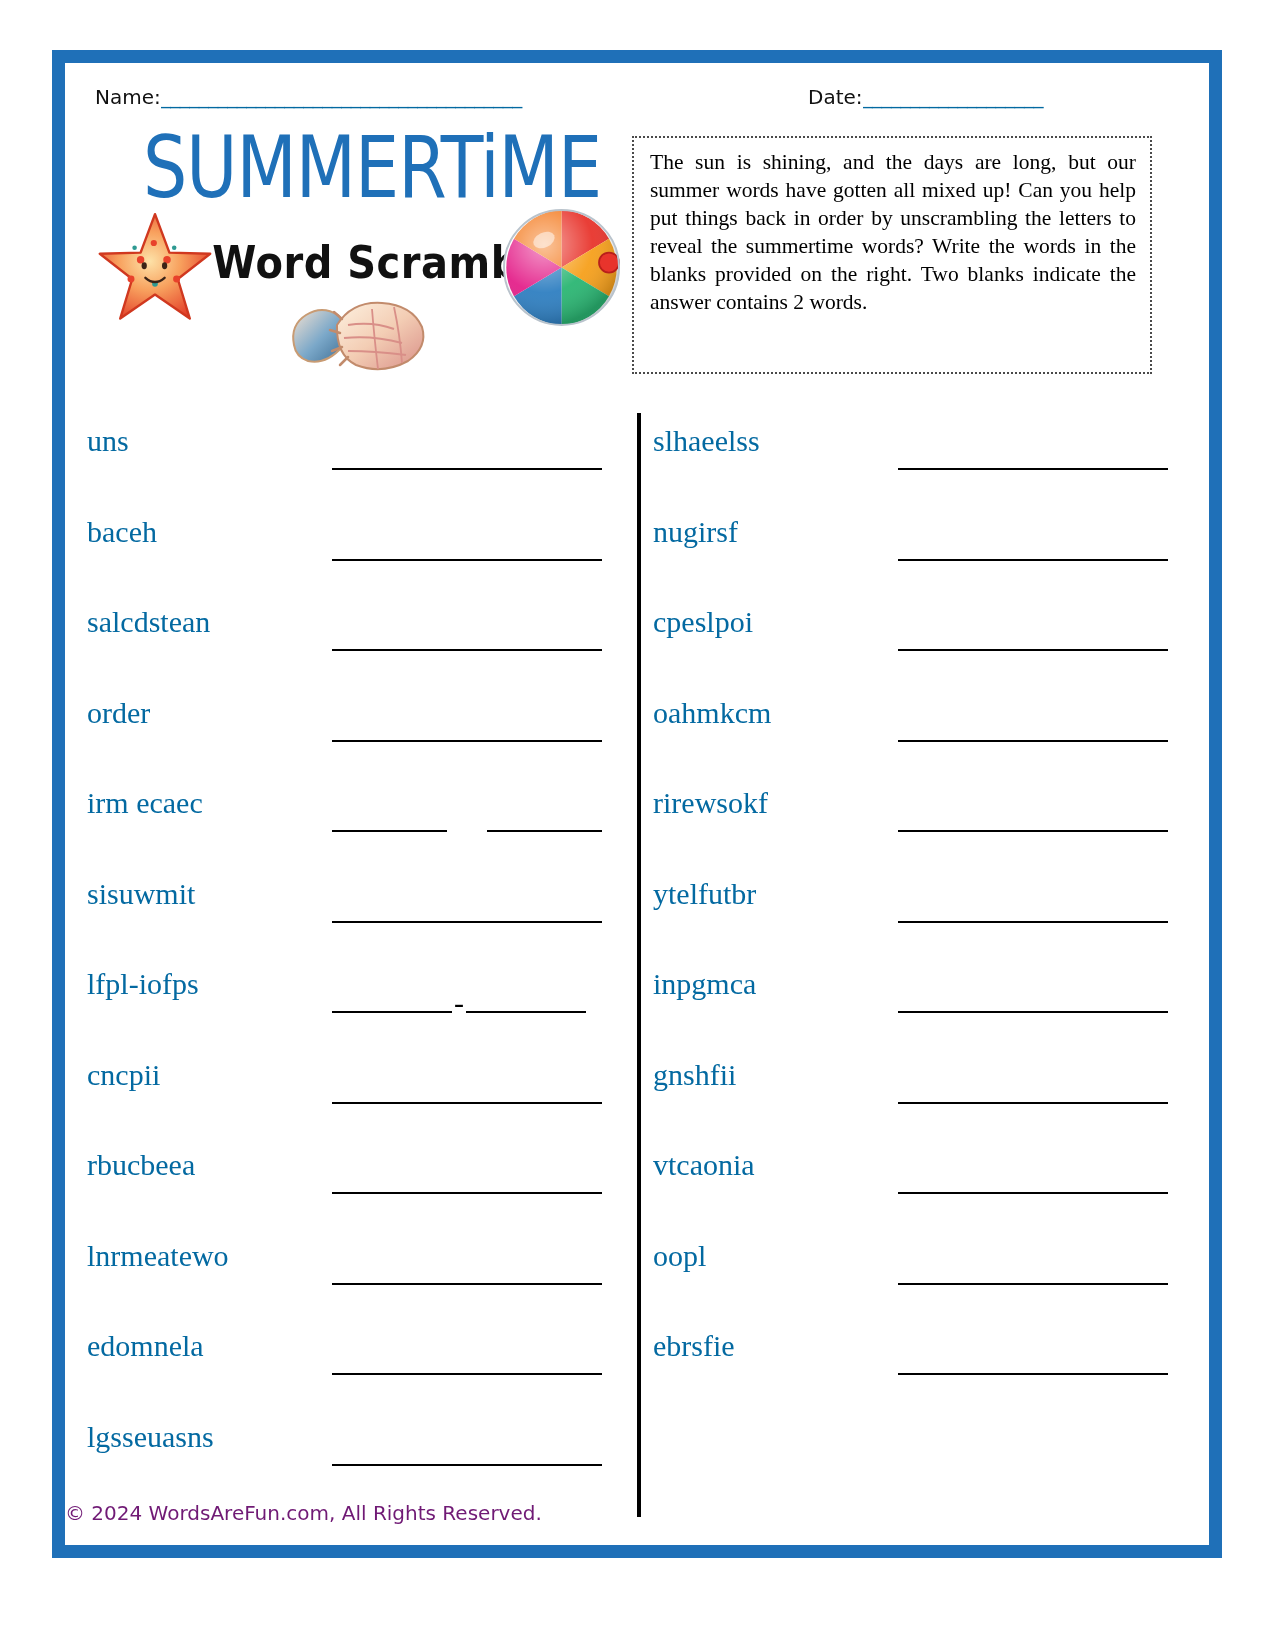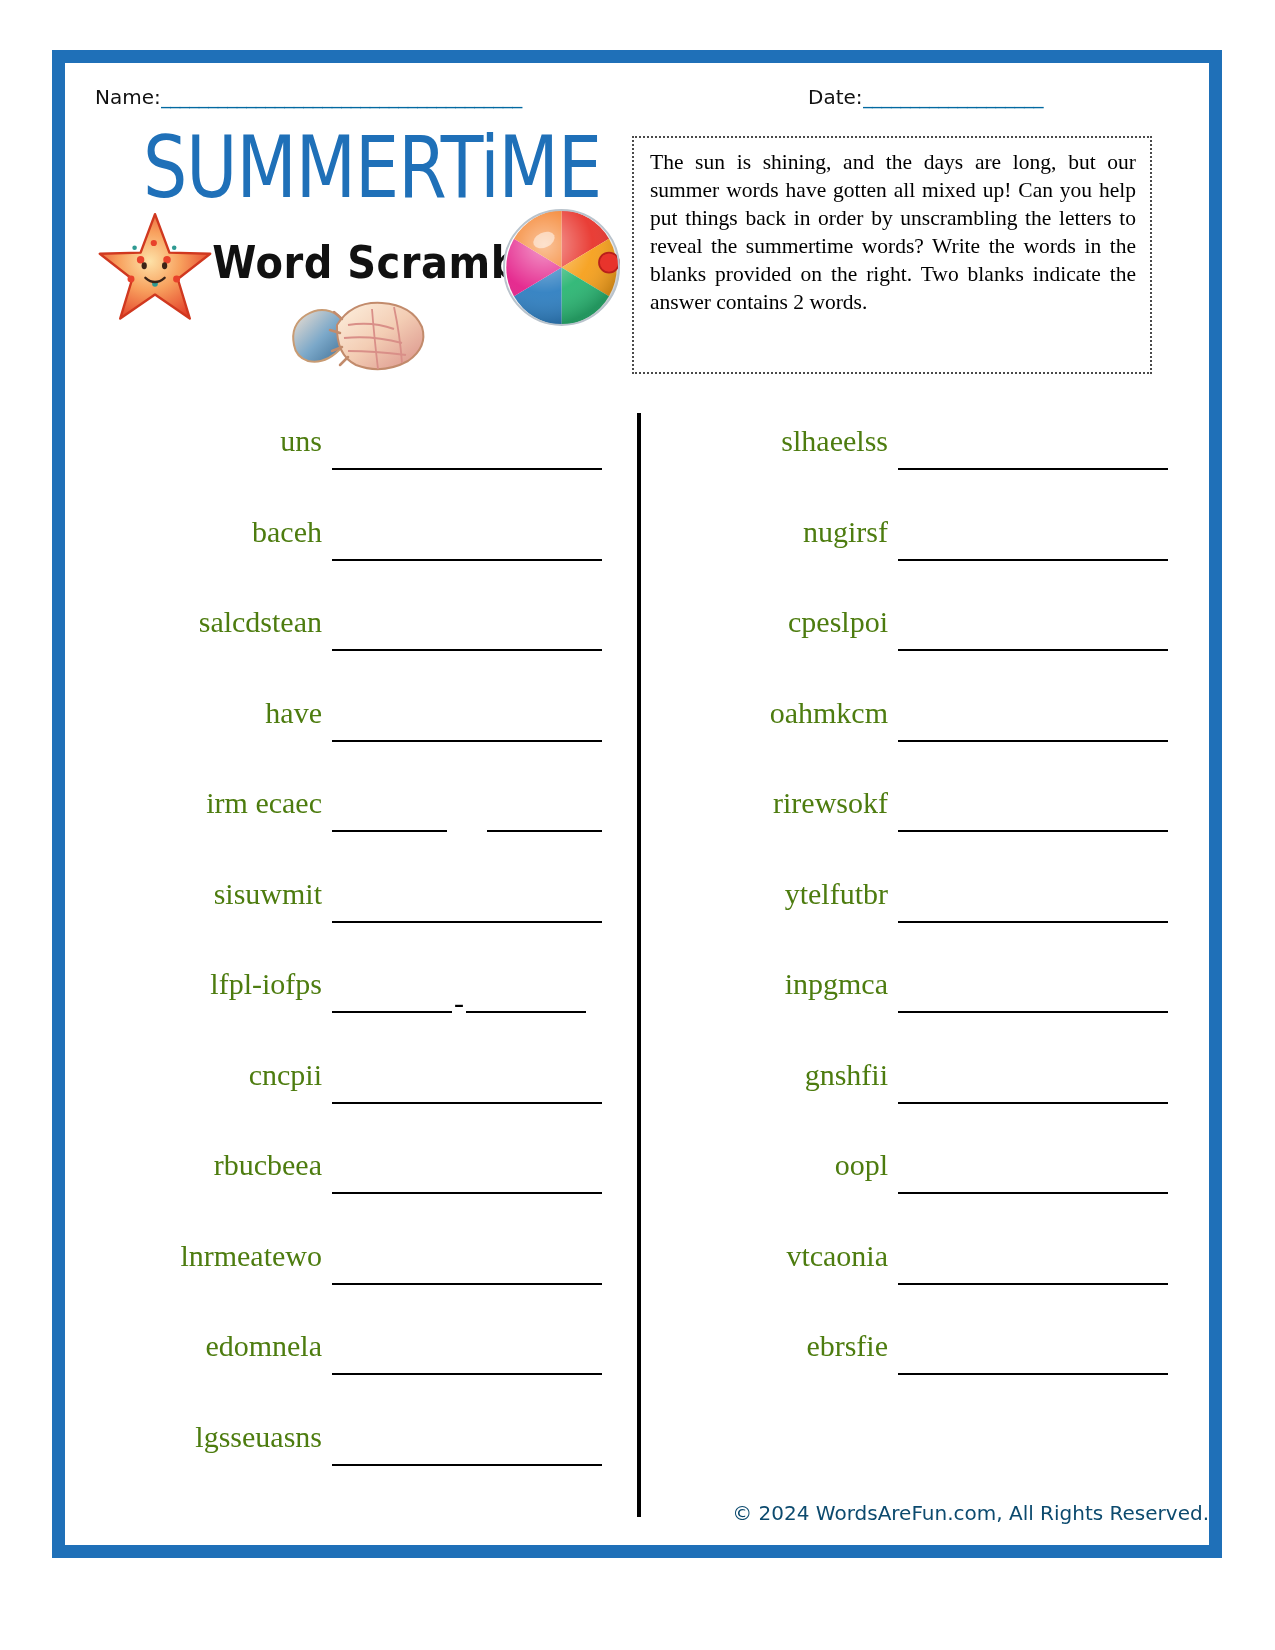--- a/index.html
+++ b/index.html
@@ -147,24 +147,24 @@
 
   .word-row {
     position: relative;
     height: 90.5px;
   }
   .scramble-word {
     position: absolute;
     left: 0;
     top: 14px;
     width: 235px;
-    text-align: right;
+    text-align: left;
     font-family: "Liberation Serif", serif;
     font-size: 30px;
-    color: #4d7c0f;
+    color: #0369a1;
     white-space: nowrap;
   }
   .answer-area {
     position: absolute;
     left: 245px;
     top: 26px;
     width: 270px;
     height: 34px;
     display: flex;
     align-items: flex-end;
@@ -184,24 +184,24 @@
     color: #000;
     padding: 0 2px;
   }
 
   
   #footer {
     position: absolute;
     left: 0;
     right: 0;
     bottom: 20px;
-    text-align: right;
+    text-align: left;
     font-family: "DejaVu Sans", sans-serif;
     font-size: 20px;
-    color: #0c4a6e;
+    color: #701a75;
   }
 </style>
 </head>
 <body>
 
 <div id="page-frame">
   <div id="sheet">
 
     <div id="header-row">
       <div class="field-group" id="name-group">
@@ -305,21 +305,21 @@
             <div class="blank-line"></div>
           </div>
         </div>
         <div class="word-row">
           <div class="scramble-word">salcdstean</div>
           <div class="answer-area">
             <div class="blank-line"></div>
           </div>
         </div>
         <div class="word-row">
-          <div class="scramble-word">have</div>
+          <div class="scramble-word">order</div>
           <div class="answer-area">
             <div class="blank-line"></div>
           </div>
         </div>
         <div class="word-row">
           <div class="scramble-word">irm ecaec</div>
           <div class="answer-area two-blank">
             <div class="blank-line"></div>
             <div class="gap-spacer"></div>
             <div class="blank-line"></div>
@@ -413,27 +413,27 @@
             <div class="blank-line"></div>
           </div>
         </div>
         <div class="word-row">
           <div class="scramble-word">gnshfii</div>
           <div class="answer-area">
             <div class="blank-line"></div>
           </div>
         </div>
         <div class="word-row">
+          <div class="scramble-word">vtcaonia</div>
+          <div class="answer-area">
+            <div class="blank-line"></div>
+          </div>
+        </div>
+        <div class="word-row">
           <div class="scramble-word">oopl</div>
-          <div class="answer-area">
-            <div class="blank-line"></div>
-          </div>
-        </div>
-        <div class="word-row">
-          <div class="scramble-word">vtcaonia</div>
           <div class="answer-area">
             <div class="blank-line"></div>
           </div>
         </div>
         <div class="word-row">
           <div class="scramble-word">ebrsfie</div>
           <div class="answer-area">
             <div class="blank-line"></div>
           </div>
         </div>

